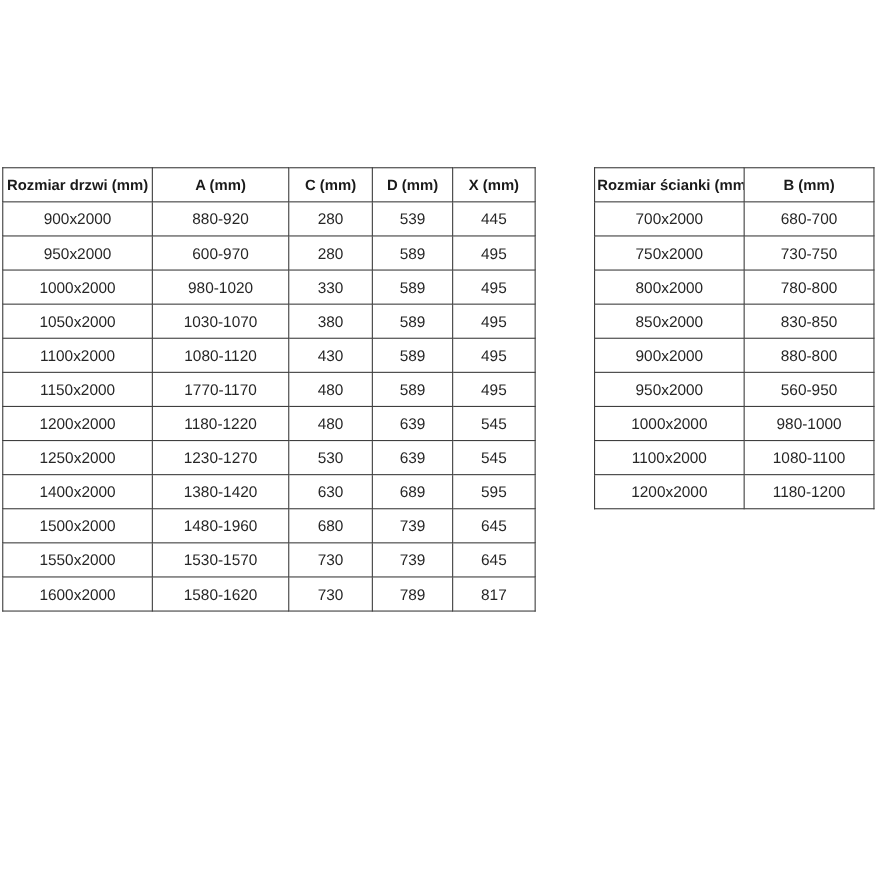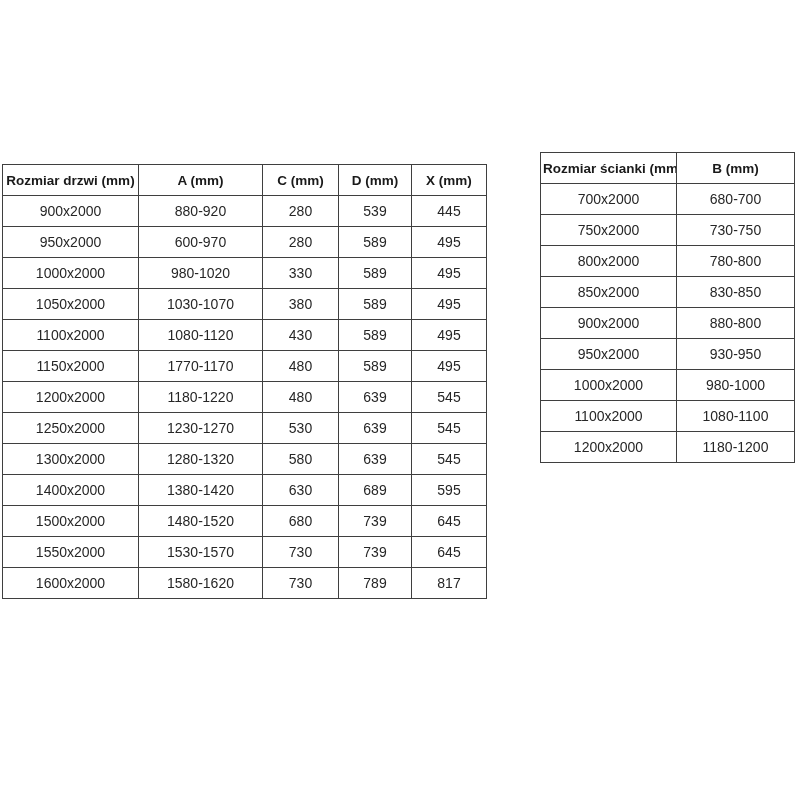--- a/index.html
+++ b/index.html
@@ -36,21 +36,21 @@
     color: #1a1a1a;
   }
   .spec-table td {
     font-size: 14px;
     font-weight: 400;
     height: 30px;
     color: #262626;
   }
   #door-table {
     left: 2px;
-    top: 164px;
+    top: 152px;
     width: 484px;
   }
   #wall-table {
     left: 540px;
     top: 152px;
     width: 254px;
   }
 </style>
 </head>
 <body>
@@ -123,36 +123,29 @@
         <td>545</td>
       </tr>
       <tr>
         <td>1250x2000</td>
         <td>1230-1270</td>
         <td>530</td>
         <td>639</td>
         <td>545</td>
       </tr>
       <tr>
-        <td>1300x2000</td>
-        <td>1280-1320</td>
-        <td>580</td>
-        <td>639</td>
-        <td>545</td>
-      </tr>
-      <tr>
         <td>1400x2000</td>
         <td>1380-1420</td>
         <td>630</td>
         <td>689</td>
         <td>595</td>
       </tr>
       <tr>
         <td>1500x2000</td>
-        <td>1480-1520</td>
+        <td>1480-1960</td>
         <td>680</td>
         <td>739</td>
         <td>645</td>
       </tr>
       <tr>
         <td>1550x2000</td>
         <td>1530-1570</td>
         <td>730</td>
         <td>739</td>
         <td>645</td>
@@ -194,21 +187,21 @@
       <tr>
         <td>850x2000</td>
         <td>830-850</td>
       </tr>
       <tr>
         <td>900x2000</td>
         <td>880-800</td>
       </tr>
       <tr>
         <td>950x2000</td>
-        <td>930-950</td>
+        <td>560-950</td>
       </tr>
       <tr>
         <td>1000x2000</td>
         <td>980-1000</td>
       </tr>
       <tr>
         <td>1100x2000</td>
         <td>1080-1100</td>
       </tr>
       <tr>

